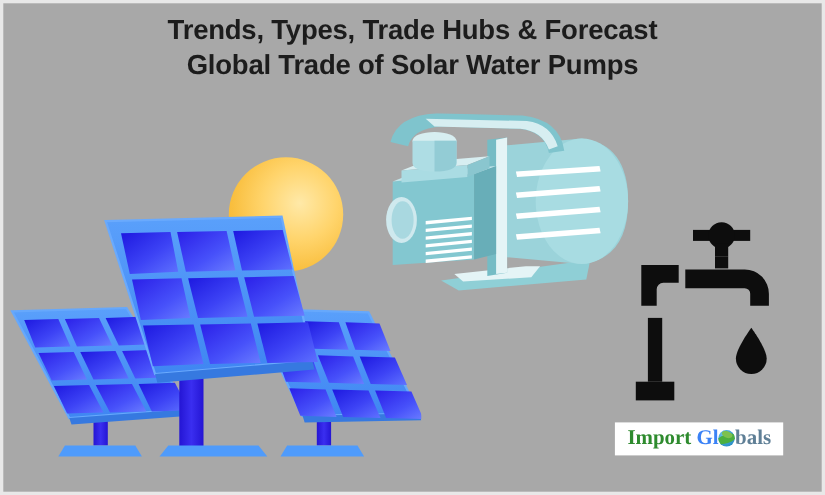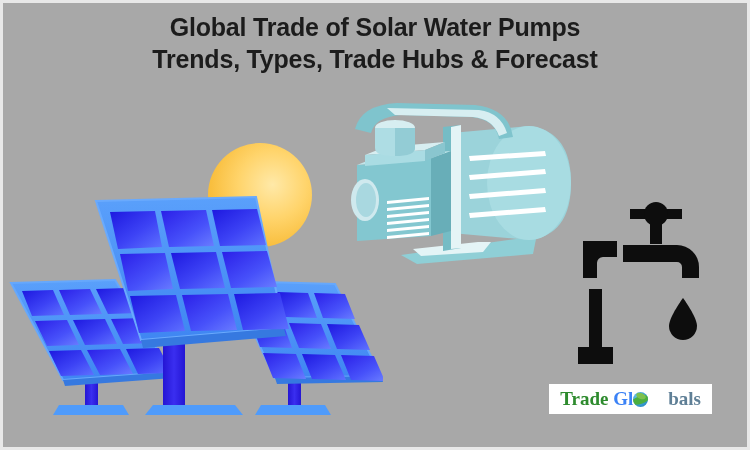--- a/index.html
+++ b/index.html
@@ -95,21 +95,21 @@
     line-height: 1;
   }
   .logo-text {
     font-family: "Liberation Serif", serif;
     font-size: 19px;
     font-weight: bold;
     white-space: nowrap;
   }
   .logo-import { color: #2e8b2e; }
   .logo-gl { color: #3b82f6; }
-  .logo-bals { color: #5f7f96; margin-left: 20px; }
+  .logo-bals { color: #5f7f96; }
   .logo-globe {
     display: inline-block;
     width: 15px;
     height: 15px;
     border-radius: 50%;
     background: radial-gradient(circle at 34% 30%, #6fc7e8 0%, #3a9ed4 52%, #1f7fb8 100%);
     position: relative;
     vertical-align: -2px;
     margin: 0 0px;
     overflow: hidden;
@@ -136,22 +136,22 @@
     border-radius: 50%;
     transform: rotate(22deg);
   }
 </style>
 </head>
 <body>
 
 <div class="banner">
 
   <div class="title-block">
+    <span class="title-line">Trends, Types, Trade Hubs &amp; Forecast</span>
     <span class="title-line">Global Trade of Solar Water Pumps</span>
-    <span class="title-line">Trends, Types, Trade Hubs &amp; Forecast</span>
   </div>
 
   <div class="sun"></div>
 
   <div class="panels">
     <svg width="380" height="240" viewBox="0 0 380 240" xmlns="http://www.w3.org/2000/svg">
       <defs>
         <linearGradient id="cellGrad" x1="0" y1="0" x2="1" y2="1">
           <stop offset="0%" stop-color="#1d18e0"></stop>
           <stop offset="55%" stop-color="#3d43f5"></stop>
@@ -305,16 +305,16 @@
         <rect x="24" y="94" width="13" height="58"></rect>
 
         <rect x="13" y="152" width="35" height="17"></rect>
 
         <path d="M118 103 C118 103 104 122 104 131 a14 14 0 0 0 28 0 C132 122 118 103 118 103 Z"></path>
       </g>
     </svg>
   </div>
 
   <div class="logo-box">
-    <span class="logo-text"><span class="logo-import">Trade</span><span>&nbsp;</span><span class="logo-gl">Gl</span><span class="logo-globe"></span><span class="logo-bals">bals</span></span>
+    <span class="logo-text"><span class="logo-import">Import</span><span>&nbsp;</span><span class="logo-gl">Gl</span><span class="logo-globe"></span><span class="logo-bals">bals</span></span>
   </div>
 
 </div>
 
 </body></html>

